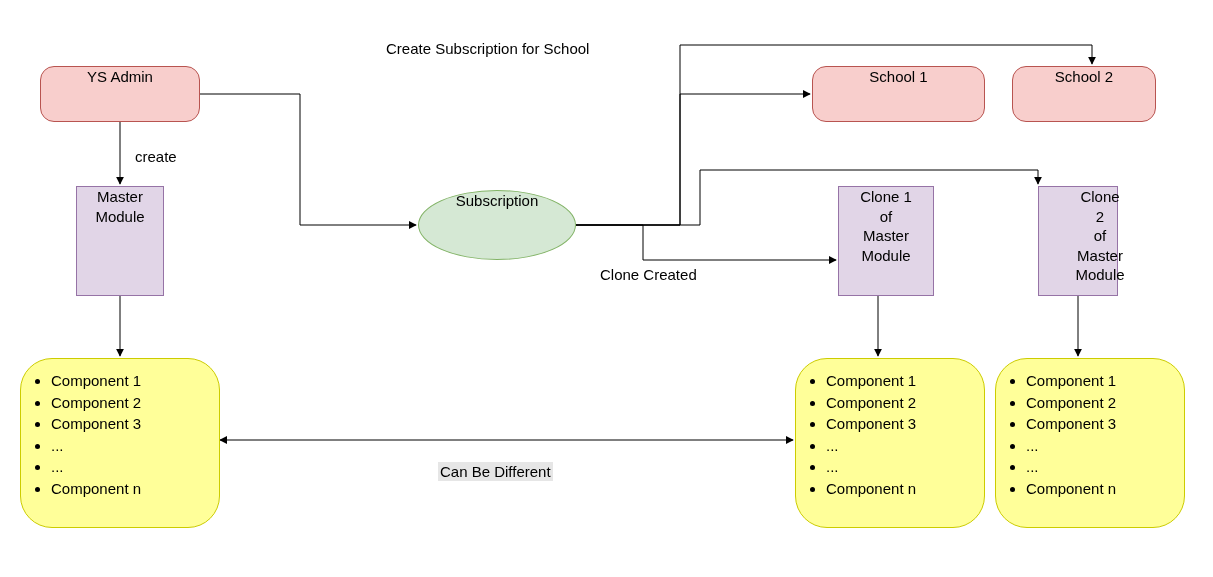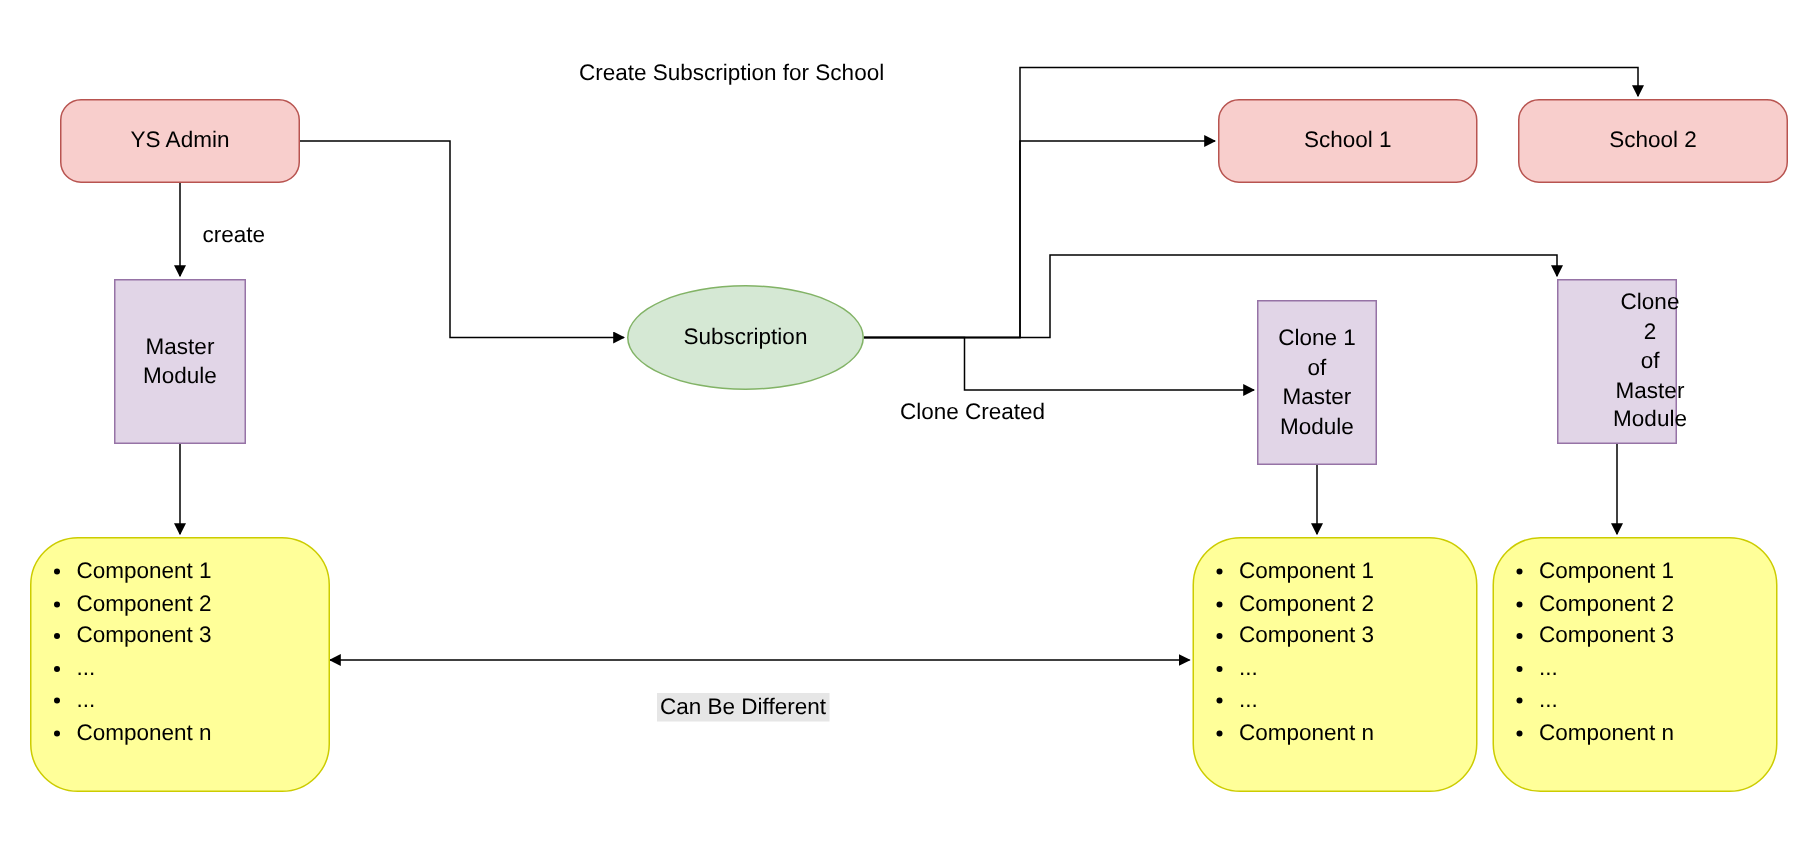--- a/index.html
+++ b/index.html
@@ -11,21 +11,21 @@
     font-family: Arial, Helvetica, sans-serif;
     font-size: 15px;
     color: #000;
     position: relative;
     overflow: hidden;
   }
   .node {
     position: absolute;
     box-sizing: border-box;
     display: flex;
-    align-items: center;
+    align-items: flex-start;
     justify-content: center;
     text-align: center;
     border: 1px solid #000;
     line-height: 1.3;
   }
   .pink   { background: #f8cecc; border-color: #b85450; border-radius: 14px; }
   .purple { background: #e1d5e7; border-color: #9673a6; }
   .yellow { background: #ffff99; border-color: #cccc00; border-radius: 32px; }
   .green  { background: #d5e8d4; border-color: #82b366; border-radius: 50% / 50%; }
   .label {
@@ -92,25 +92,25 @@
 </div>
 
 <div class="node green" style="left:418px; top:190px; width:158px; height:70px;">
   <span>Subscription</span>
 </div>
 
 <div class="node pink" style="left:812px; top:66px; width:173px; height:56px;">
   <span>School 1</span>
 </div>
 
-<div class="node pink" style="left:1012px; top:66px; width:180px; height:56px;">
+<div class="node pink" style="left:1012px; top:66px; width:144px; height:56px;">
   <span>School 2</span>
 </div>
 
-<div class="node purple" style="left:838px; top:200px; width:80px; height:110px;">
+<div class="node purple" style="left:838px; top:186px; width:96px; height:110px;">
   <span style="white-space:pre-line;">Clone 1
 of
 Master
 Module</span>
 </div>
 
 <div class="node purple" style="left:1038px; top:186px; width:80px; height:110px;padding-left:44px;">
   <span style="white-space:pre-line;">Clone 2
 of
 Master

